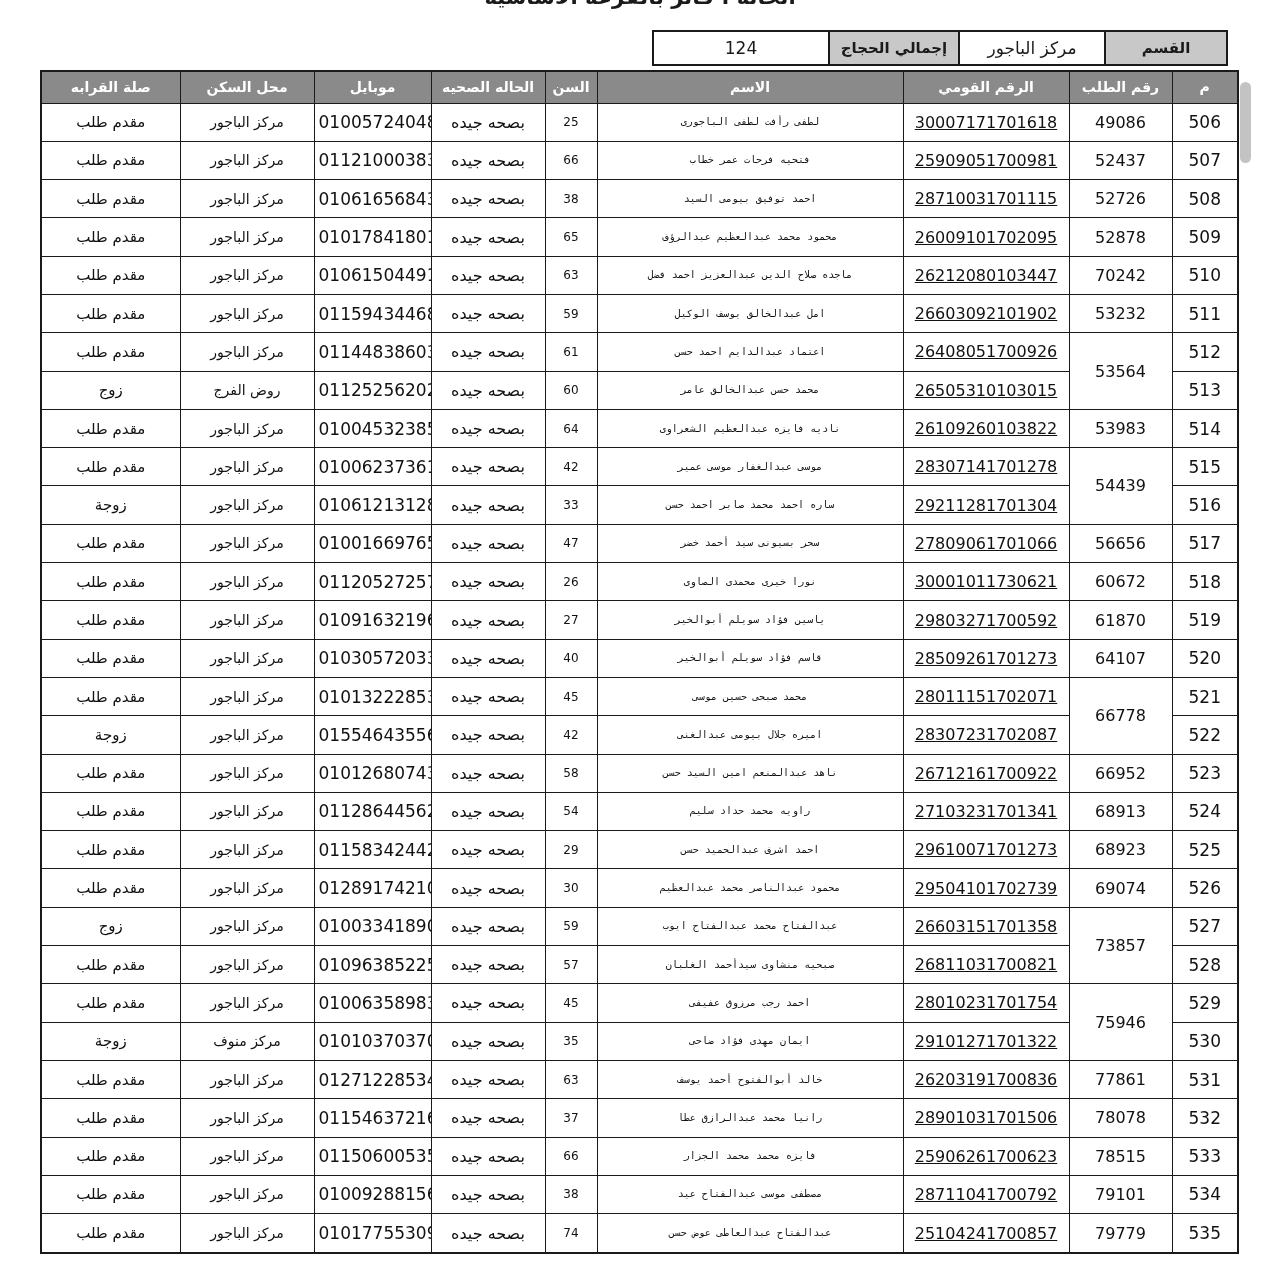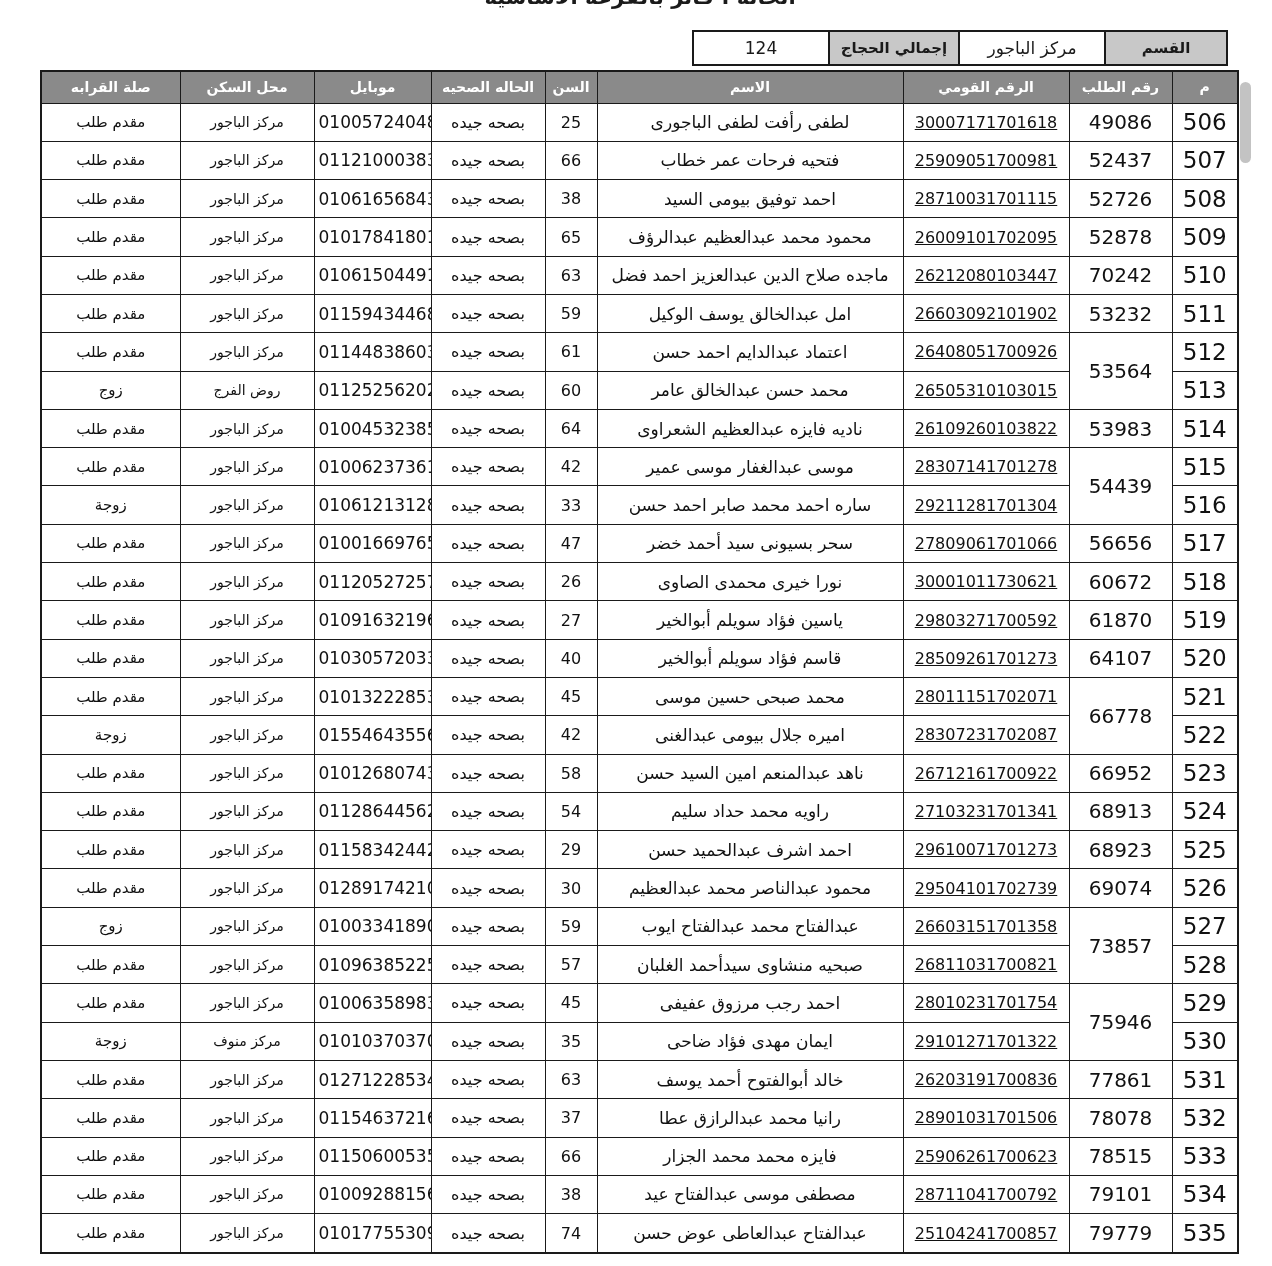--- a/index.html
+++ b/index.html
@@ -32,46 +32,46 @@
     display:flex;align-items:center;justify-content:center;
     font-size:15px;color:#1a1a1a;
     height:36px;
   }
   .info-cell:first-child{margin-right:0;}
   .info-label{background:#c8c8c8;font-weight:bold;}
   .info-value{background:#ffffff;font-size:17px;}
   .w-dept-label{width:124px;}
   .w-dept-value{width:148px;}
   .w-total-label{width:132px;}
-  .w-total-value{width:138px;}
+  .w-total-value{width:178px;}
   
   table.pilgrims{
     position:absolute;top:70px;left:40px;
     width:1197px;height:1184px;
     border-collapse:collapse;table-layout:fixed;
     direction:rtl;
     font-family:"DejaVu Sans", sans-serif;
   }
   table.pilgrims td, table.pilgrims th{
     border:1px solid #1a1a1a;
     text-align:center;vertical-align:middle;
     padding:0 4px;overflow:hidden;white-space:nowrap;
     background:#ffffff;color:#111;
   }
   table.pilgrims{border:2px solid #1a1a1a;}
   table.pilgrims thead tr{height:32px;}
   table.pilgrims thead th{
     background:#8a8a8a;color:#ffffff;
     font-weight:bold;font-size:14px;
   }
-  td.c-serial{font-size:23px;}
-  td.c-request{font-size:20px;margin-top:27px;}
+  td.c-serial{font-size:17px;}
+  td.c-request{font-size:16px;margin-top:27px;}
   td.c-natid{font-size:16px;direction:ltr;text-decoration:underline;}
-  td.c-name{font-size:17px;}
-  td.c-age{font-size:16px;}
+  td.c-name{font-size:10px;font-family:Liberation Mono, monospace;}
+  td.c-age{font-size:12px;}
   td.c-health{font-size:16px;}
   td.c-mobile{font-size:17px;direction:ltr;}
   td.c-residence{font-size:14px;}
   td.c-relation{font-size:15px;}
   
   .scrollbar-thumb{
     position:absolute;left:1240px;top:82px;width:11px;height:81px;
     background:#c3c3c3;border-radius:6px;
   }
 </style>

